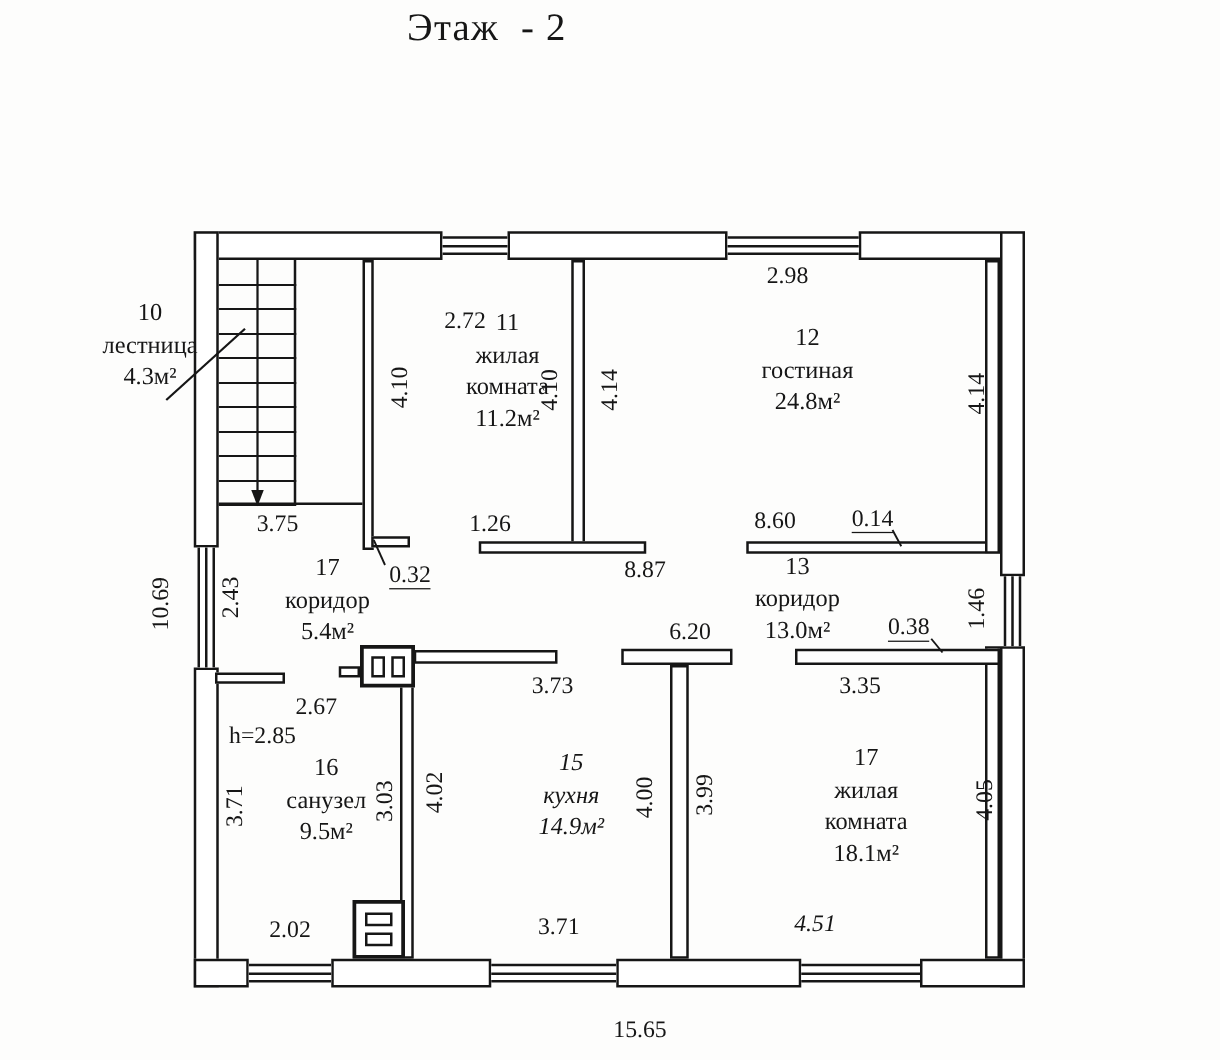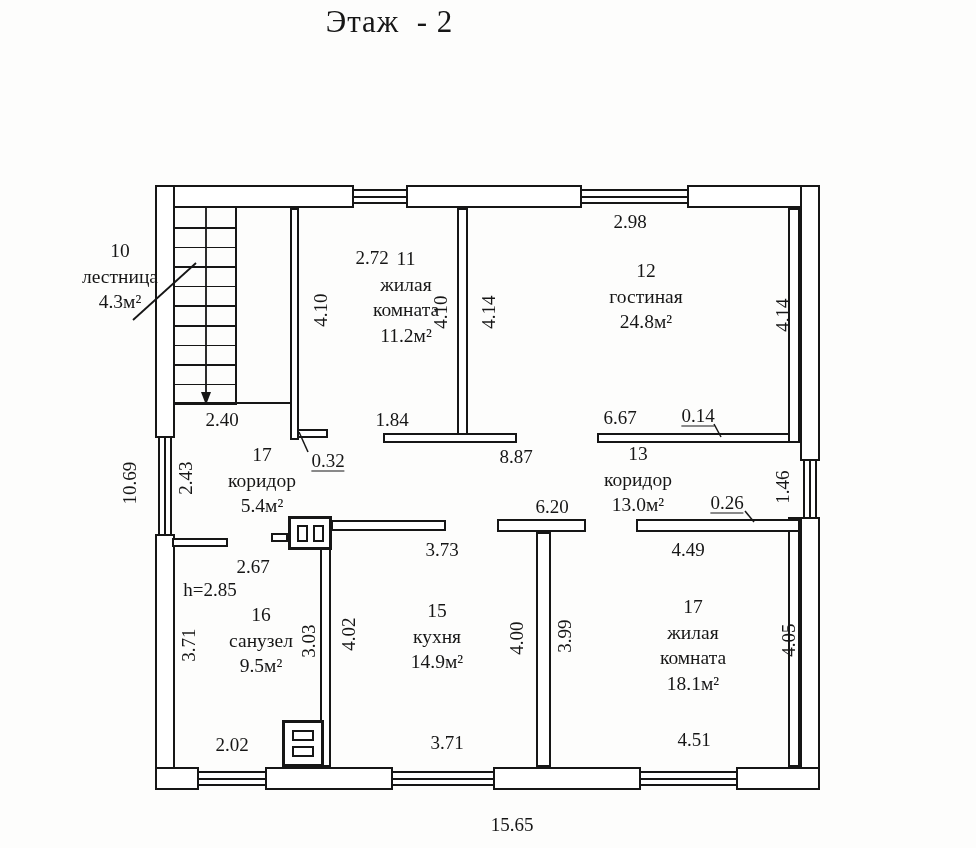--- a/index.html
+++ b/index.html
@@ -132,48 +132,48 @@
       <div class="room" style="left: 626px; top: 258px;">12
 гостиная
 24.8м²</div>
       <div class="room" style="left: 618px; top: 441px;">13
 коридор
 13.0м²</div>
       <div class="room" style="left: 673px; top: 594px;">17
 жилая
 комната
 18.1м²</div>
-      <div class="room" style="left: 417px; top: 598px;">15
+      <div class="room" style="left: 437px; top: 598px; font-style: italic;">15
 кухня
 14.9м²</div>
       <div class="room" style="left: 241px; top: 602px;">16
 санузел
 9.5м²</div>
       <div class="room" style="left: 242px; top: 442px;">17
 коридор
 5.4м²</div>
     </div>
   <div id="dims-layer">
       <div class="dim" style="left: 372px; top: 213px; margin-top: 44px;">2.72</div>
       <div class="dim" style="left: 630px; top: 221px;">2.98</div>
-      <div class="dim" style="left: 222px; top: 419px;">2.40</div>
-      <div class="dim" style="left: 392px; top: 419px;">1.84</div>
-      <div class="dim" style="left: 620px; top: 417px;">6.67</div>
+      <div class="dim" style="left: 222px; top: 419px;">3.75</div>
+      <div class="dim" style="left: 392px; top: 419px;">1.26</div>
+      <div class="dim" style="left: 620px; top: 417px;">8.60</div>
       <div class="dim ul" style="left: 698px; top: 416px;">0.14</div>
       <div class="dim" style="left: 516px; top: 456px;">8.87</div>
       <div class="dim ul" style="left: 328px; top: 461px;">0.32</div>
       <div class="dim" style="left: 552px; top: 506px;">6.20</div>
-      <div class="dim ul" style="left: 727px; top: 503px;">0.26</div>
+      <div class="dim ul" style="left: 727px; top: 503px;">0.38</div>
       <div class="dim" style="left: 442px; top: 549px;">3.73</div>
-      <div class="dim" style="left: 688px; top: 549px;">4.49</div>
+      <div class="dim" style="left: 688px; top: 549px;">3.35</div>
       <div class="dim" style="left: 253px; top: 566px;">2.67</div>
       <div class="dim" style="left: 210px; top: 589px;">h=2.85</div>
       <div class="dim" style="left: 232px; top: 744px;">2.02</div>
       <div class="dim" style="left: 447px; top: 742px;">3.71</div>
-      <div class="dim" style="left: 694px; top: 739px;">4.51</div>
+      <div class="dim" style="left: 652px; top: 739px; font-style: italic;">4.51</div>
       <div class="dim" style="left: 512px; top: 824px;">15.65</div>
       <div class="dim rot" style="left: 320px; top: 310px;">4.10</div>
       <div class="dim rot" style="left: 440px; top: 312px;">4.10</div>
       <div class="dim rot" style="left: 488px; top: 312px;">4.14</div>
       <div class="dim rot" style="left: 782px; top: 315px;">4.14</div>
       <div class="dim rot" style="left: 129px; top: 483px;">10.69</div>
       <div class="dim rot" style="left: 185px; top: 478px;">2.43</div>
       <div class="dim rot" style="left: 782px; top: 487px;">1.46</div>
       <div class="dim rot" style="left: 188px; top: 645px;">3.71</div>
       <div class="dim rot" style="left: 308px; top: 641px;">3.03</div>

